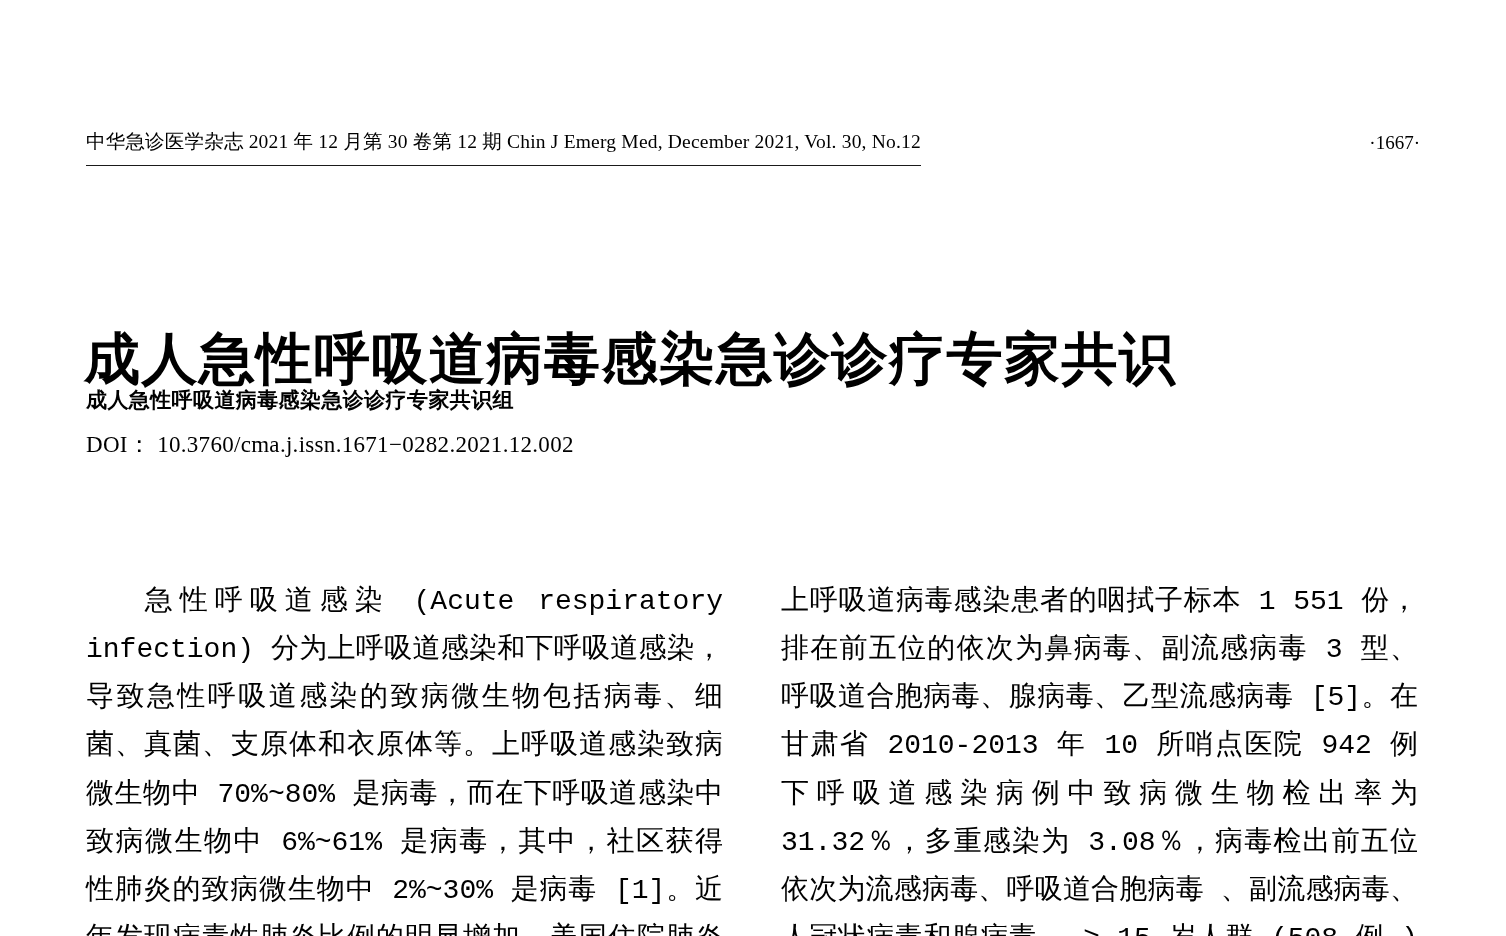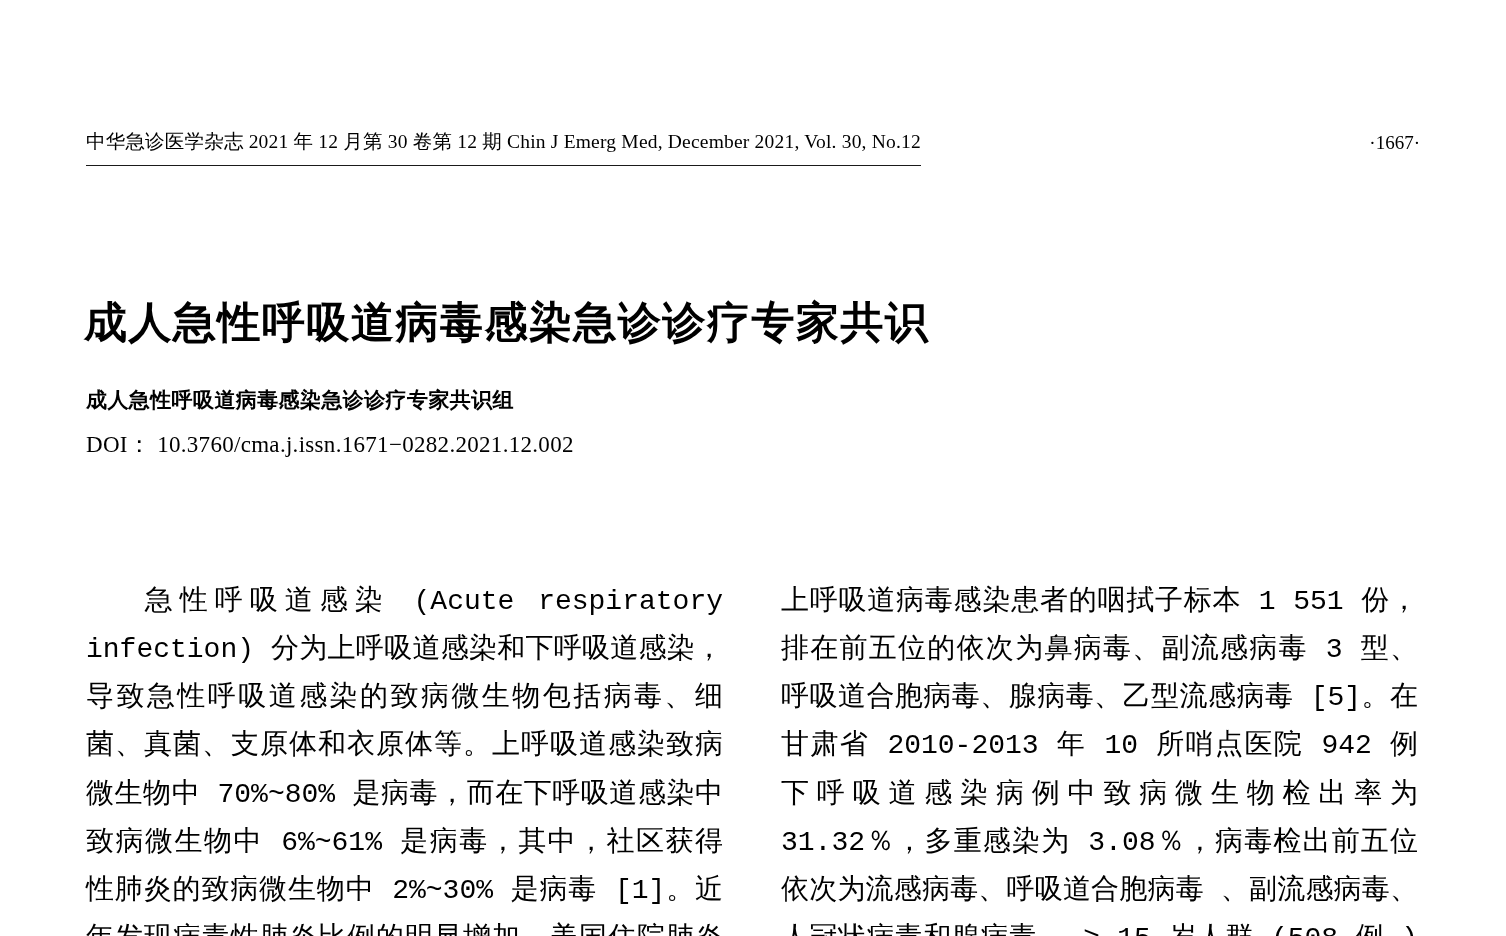--- a/index.html
+++ b/index.html
@@ -56,22 +56,22 @@
     font-weight: 700;
     letter-spacing: 6px;
     white-space: nowrap;
     font-family: "DejaVu Serif", "Liberation Serif", serif;
   }
 
   
   .title {
     position: absolute;
     left: 84px;
-    top: 265px;
-    font-size: 43px;
+    top: 284px;
+    font-size: 56px;
     font-weight: 700;
     letter-spacing: 1.5px;
     white-space: nowrap;
     font-family: "DejaVu Serif", "Liberation Serif", serif;
   }
 
   
   .authblock {
     position: absolute;
     left: 86px;

